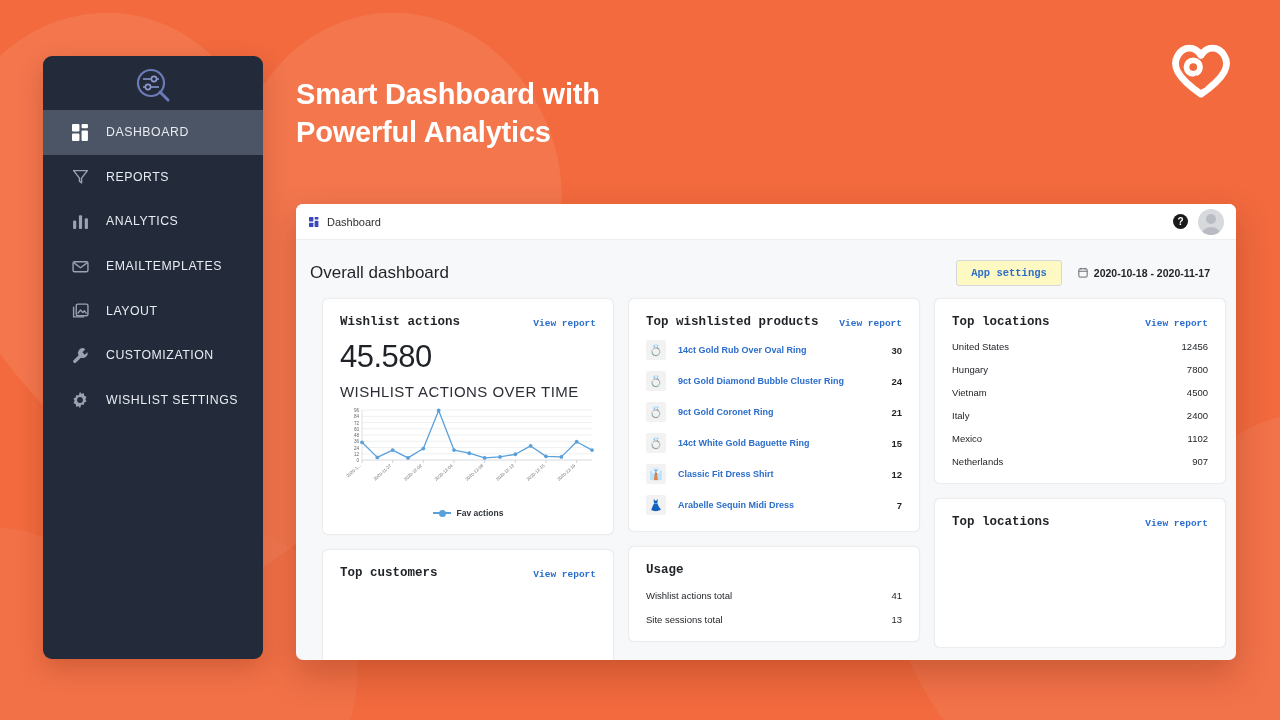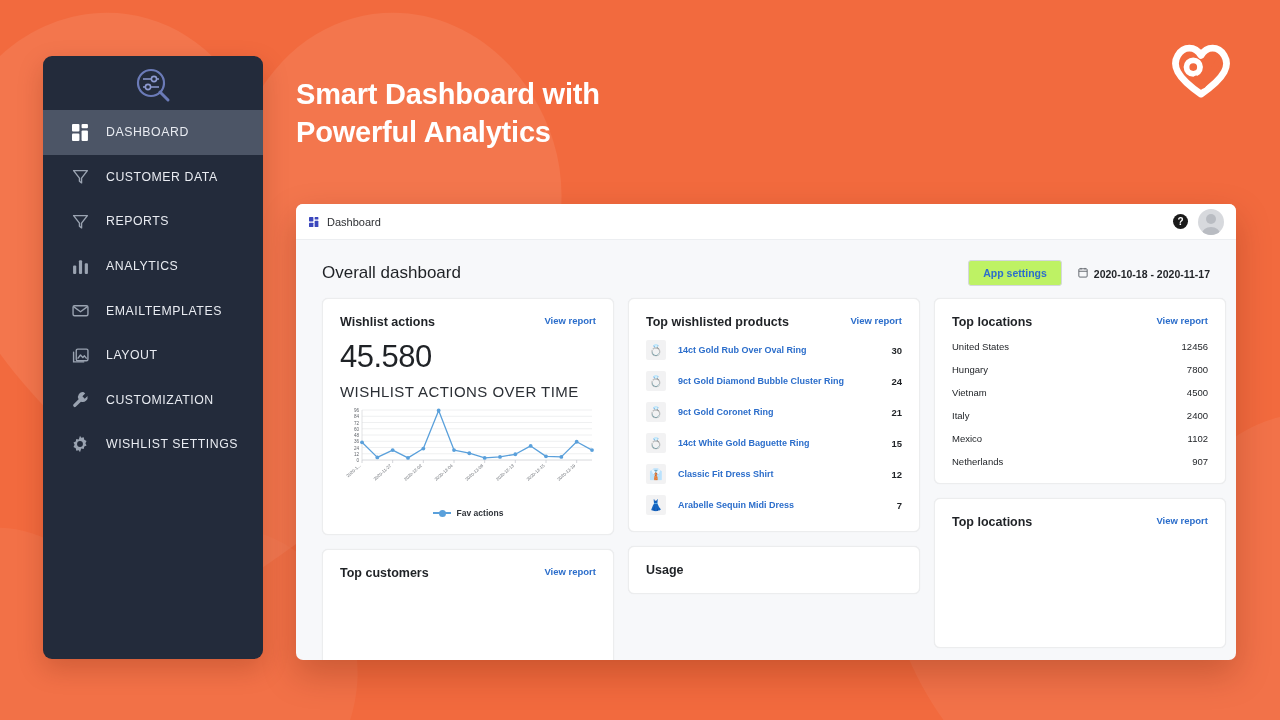--- a/index.html
+++ b/index.html
@@ -108,51 +108,51 @@
   }
   #avatar::before {
     content: ""; position: absolute; left: 50%; bottom: -6px;
     width: 18px; height: 14px; border-radius: 50% 50% 0 0;
     background: #b9bcc2; transform: translateX(-50%);
   }
 
   
   #page-header {
     display: flex; align-items: center;
-    padding: 20px 26px 0 26px;
+    padding: 20px 26px 0 14px;
   }
   #page-title { font-size: 17px; color: #1f2226; font-weight: 400; }
   #header-actions { margin-left: auto; display: flex; align-items: center; gap: 16px; }
   #app-settings-btn {
-    background: #bef264; border: 1px solid #d4d7dc; border-radius: 3px;
+    background: #fef9c3; border: 1px solid #d4d7dc; border-radius: 3px;
     color: #2c6ecb; font-size: 10.5px; font-weight: bold;
-    padding: 6px 14px; cursor: pointer;
+    padding: 6px 14px; cursor: pointer; font-family: Liberation Mono, monospace;
   }
   #date-range {
-    display: flex; align-items: flex-end; gap: 6px;
+    display: flex; align-items: center; gap: 6px;
     font-size: 10.5px; color: #23262a; font-weight: bold;
   }
 
   
   #card-grid {
     display: grid;
     grid-template-columns: 292px 292px 292px;
     gap: 14px;
     padding: 12px 26px 0 26px;
     align-items: start;
   }
   .col { display: flex; flex-direction: column; gap: 14px; }
   .card {
     background: #ffffff;
     border: 1px solid #ecedee;
     border-radius: 6px;
     box-shadow: 0 0 1px rgba(20,20,30,.10);
     padding: 16px 17px;
   }
-  .card-head { display: flex; align-items: flex-start; }
+  .card-head { display: flex; align-items: flex-end; font-family: Liberation Mono, monospace; }
   .card-title { font-size: 12.5px; font-weight: bold; color: #1f2226; }
   .view-report {
     margin-left: auto; font-size: 9.5px; color: #2c6ecb;
     font-weight: bold; cursor: pointer;
   }
 
   
   #big-number { font-size: 31px; color: #1f2226; font-weight: 300; margin-top: 10px; letter-spacing: -.5px; }
   #chart-caption {
     font-size: 15px; color: #2b2f35; letter-spacing: .45px;
@@ -236,28 +236,20 @@
       <svg width="17" height="17" viewBox="0 0 16 16" fill="currentColor">
         <rect x="0" y="0" width="7" height="7" rx="1"></rect>
           <rect x="9" y="0" width="6" height="4" rx="1"></rect>
         <rect x="9" y="6" width="6" height="10" rx="1"></rect>
           <rect x="0" y="9" width="7" height="7" rx="1"></rect>
       </svg>
     </span>
     <span>DASHBOARD</span>
   </div>
 
-  <div class="nav-item">
-    <span class="nav-ico">
-      <svg width="17" height="17" viewBox="0 0 16 16" fill="none" stroke="currentColor" stroke-width="1.3">
-        <path d="M1.5 2.5 H14.5 L9 9.5 V14 L7 12.5 V9.5 Z" stroke-linejoin="round"></path>
-      </svg>
-    </span>
-    <span>CUSTOMER DATA</span>
-  </div>
 
   <div class="nav-item">
     <span class="nav-ico">
       <svg width="17" height="17" viewBox="0 0 16 16" fill="none" stroke="currentColor" stroke-width="1.3">
         <path d="M1.5 2.5 H14.5 L9 9.5 V14 L7 12.5 V9.5 Z" stroke-linejoin="round"></path>
       </svg>
     </span>
     <span>REPORTS</span>
   </div>
 
@@ -469,20 +461,30 @@
               <span class="prod-name">Arabelle Sequin Midi Dress</span>
               <span class="prod-count">7</span>
             </div>
           </div>
       </div>
 
       <div class="card">
         <div class="card-head">
           <span class="card-title">Usage</span>
         </div>
+        <div id="usage-list">
+            <div class="usage-row">
+              <span>Wishlist actions total</span>
+              <span class="usage-val">41</span>
+            </div>
+            <div class="usage-row">
+              <span>Site sessions total</span>
+              <span class="usage-val">13</span>
+            </div>
+          </div>
       </div>
     </div>
 
     <div class="col">
       <div class="card">
         <div class="card-head">
           <span class="card-title">Top locations</span>
           <span class="view-report">View report</span>
         </div>
         <div id="loc-list">

